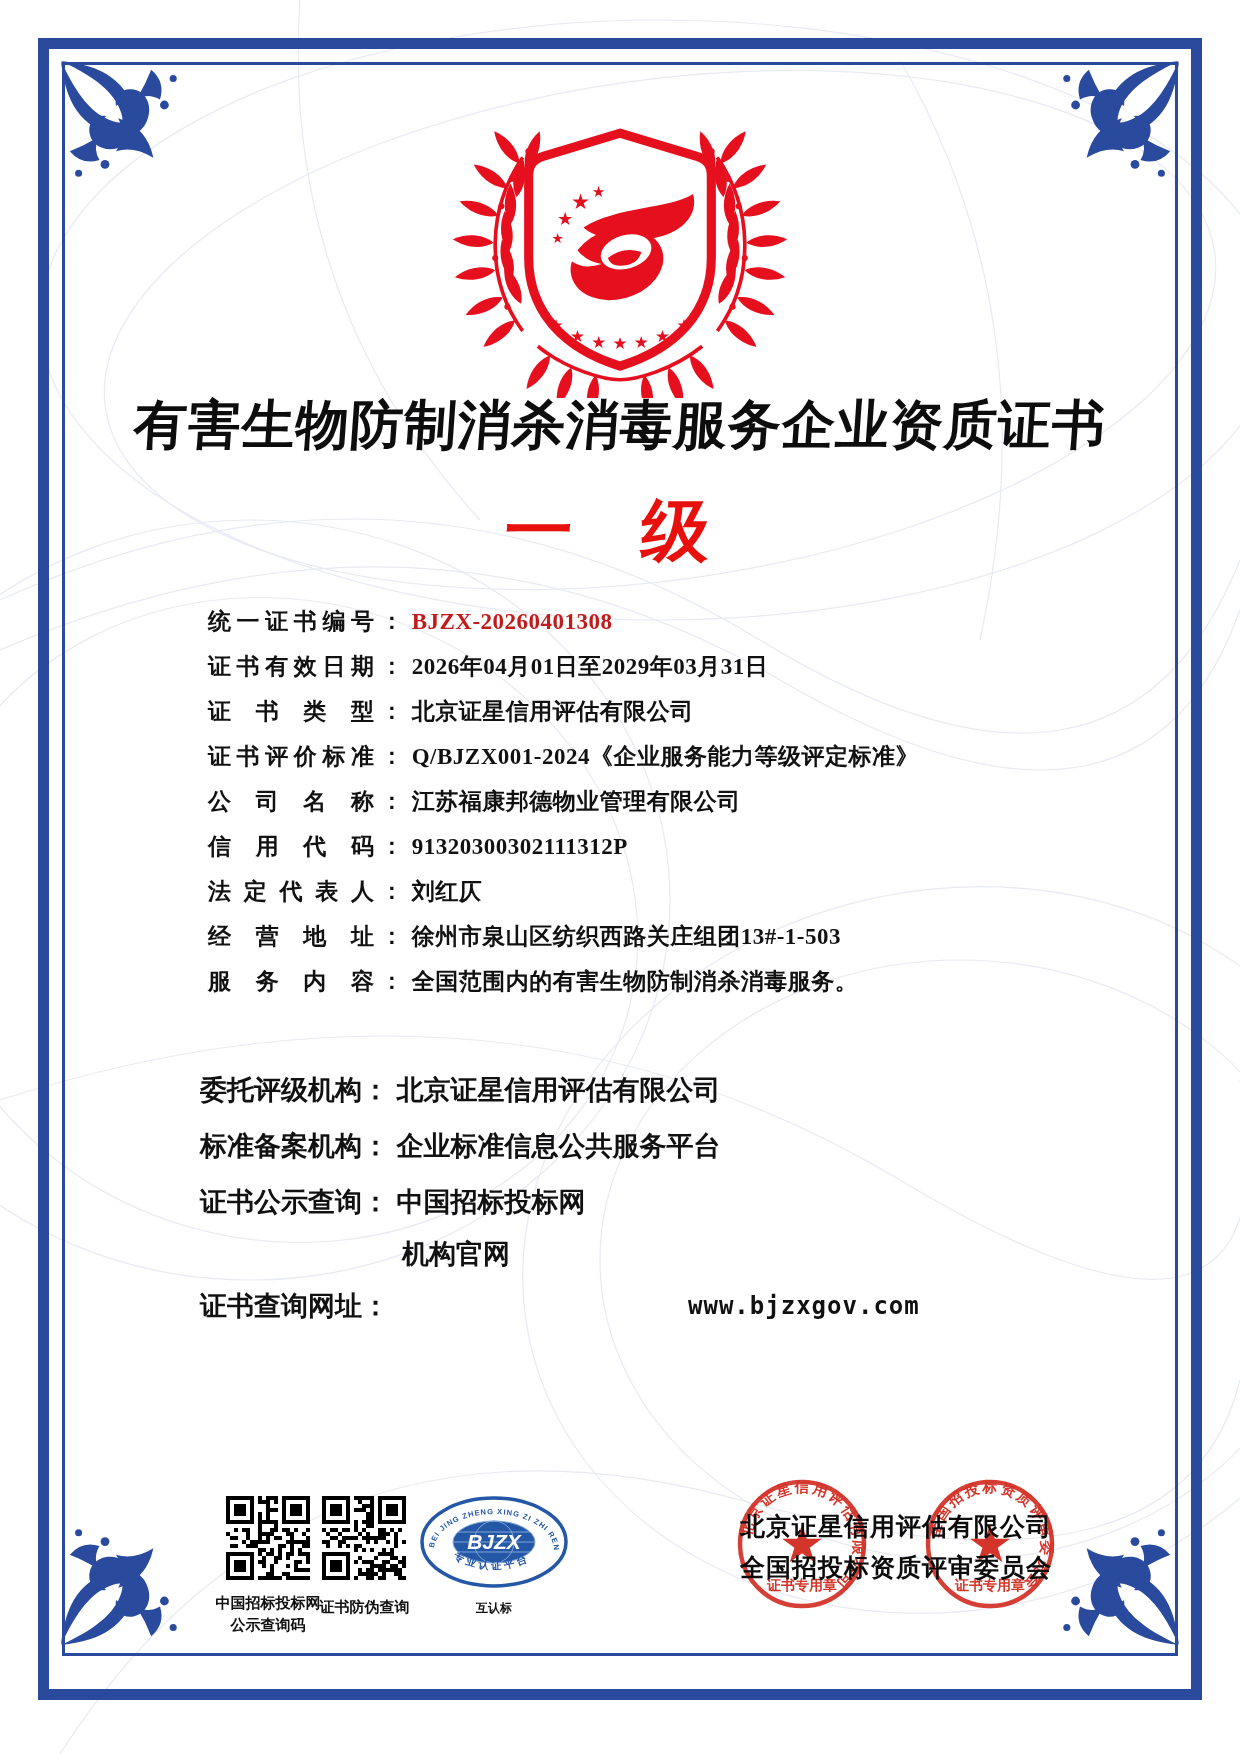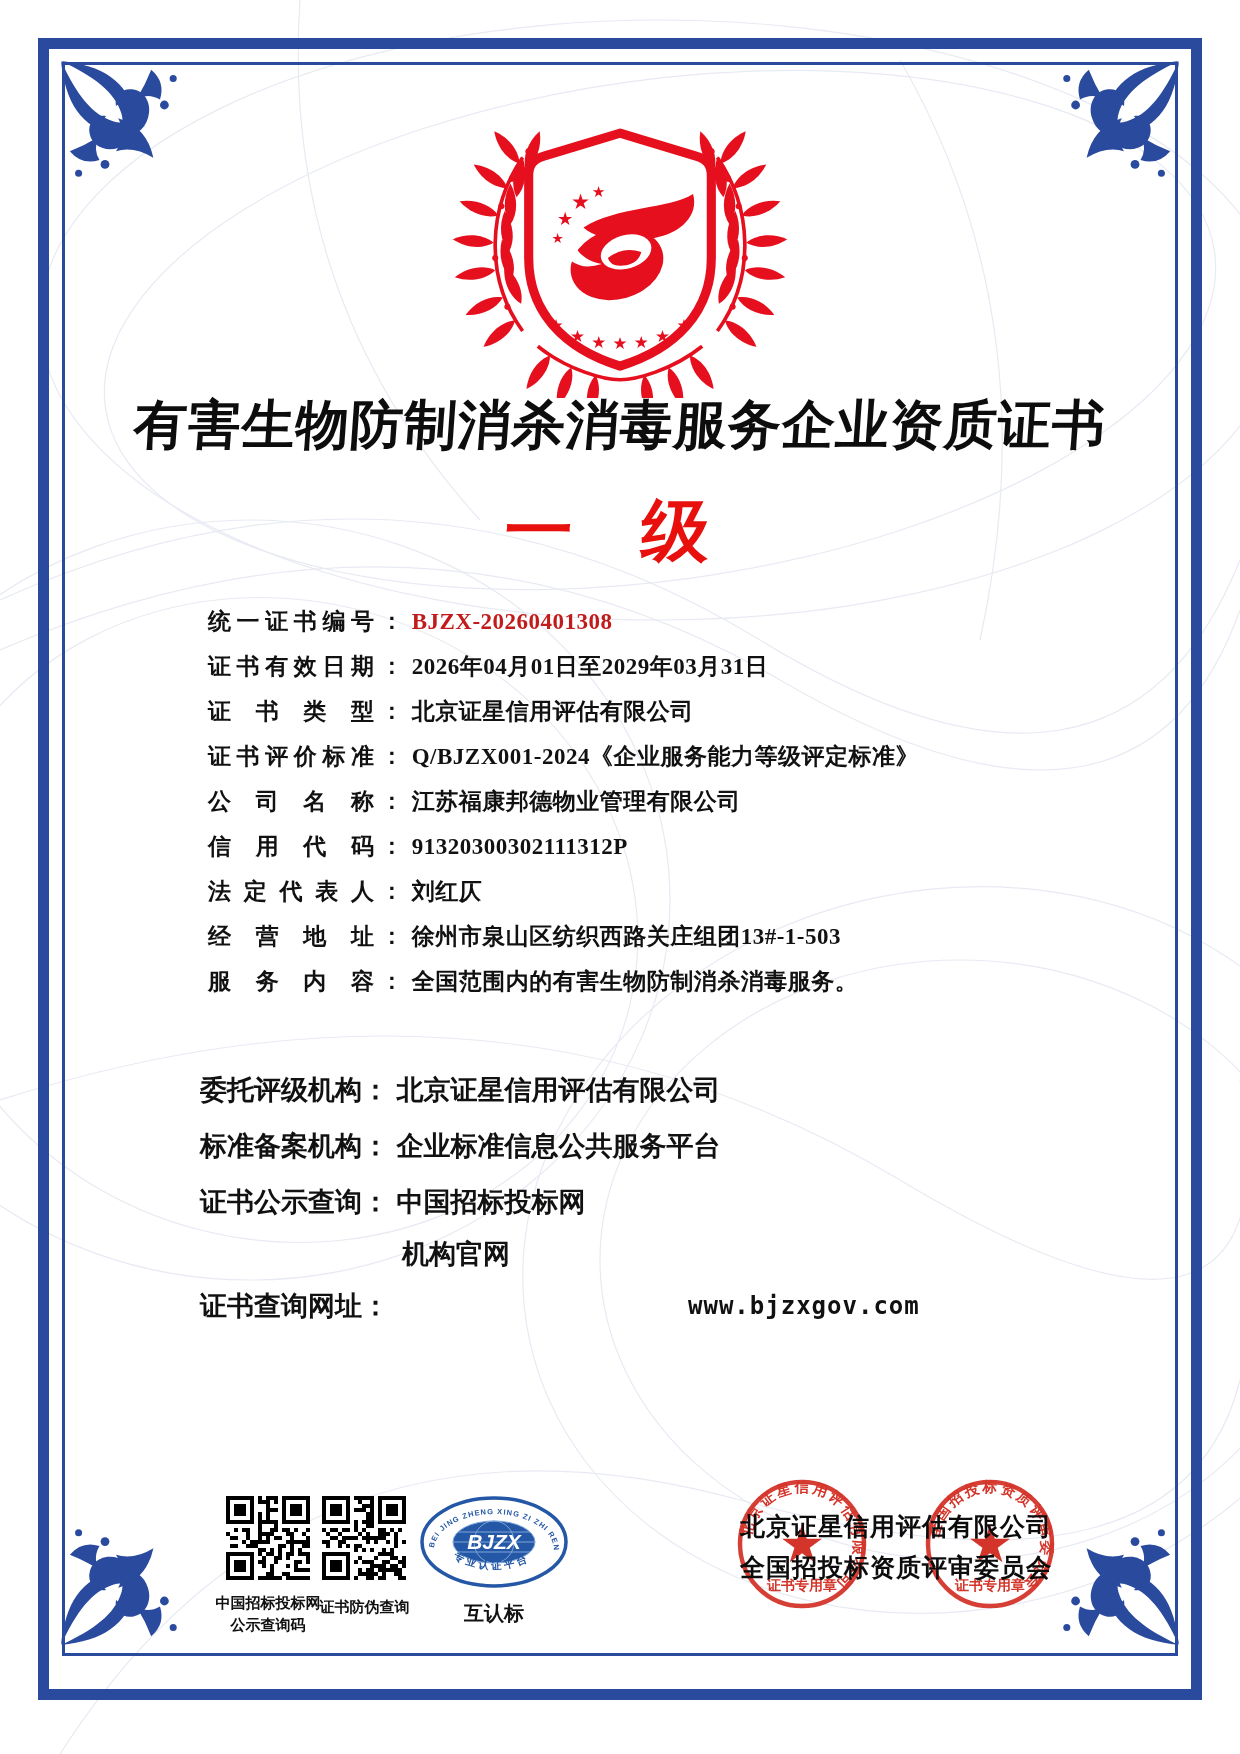--- a/index.html
+++ b/index.html
@@ -52,21 +52,21 @@
   #ag-r5 .url2{position:absolute;left:488px;top:0;}
   .url{font-family:"DejaVu Sans Mono",monospace;font-weight:700;font-size:24px;letter-spacing:1px;}
 
   
   .qr{position:absolute;width:84px;height:84px;z-index:3;}
   #qr1{left:226px;top:1496px;} #qr2{left:322px;top:1496px;}
   .qrcap{position:absolute;z-index:3;font-size:15px;font-weight:700;text-align:center;line-height:22px;}
   #qrcap1{left:192px;top:1592px;width:152px;}
   #qrcap2{left:302px;top:1596px;width:125px;}
   #badge{left:418px;top:1494px;width:152px;height:96px;z-index:3;}
-  #badgecap{left:433px;top:1600px;width:122px;text-align:center;font-size:20px;font-weight:700;z-index:3;position:absolute;}
+  #badgecap{left:433px;top:1600px;width:122px;text-align:center;font-size:12px;font-weight:700;z-index:3;position:absolute;}
 
   
   .seal{position:absolute;width:152px;height:152px;z-index:4;}
   #seal-left{left:726px;top:1468px;}
   #seal-right{left:914px;top:1468px;}
   #seal-overlay{position:absolute;left:740px;top:1506px;z-index:5;white-space:nowrap;
      font-size:25px;font-weight:700;line-height:41px;color:#0c0c0c;letter-spacing:1px;}
 </style>
 </head>
 <body>

